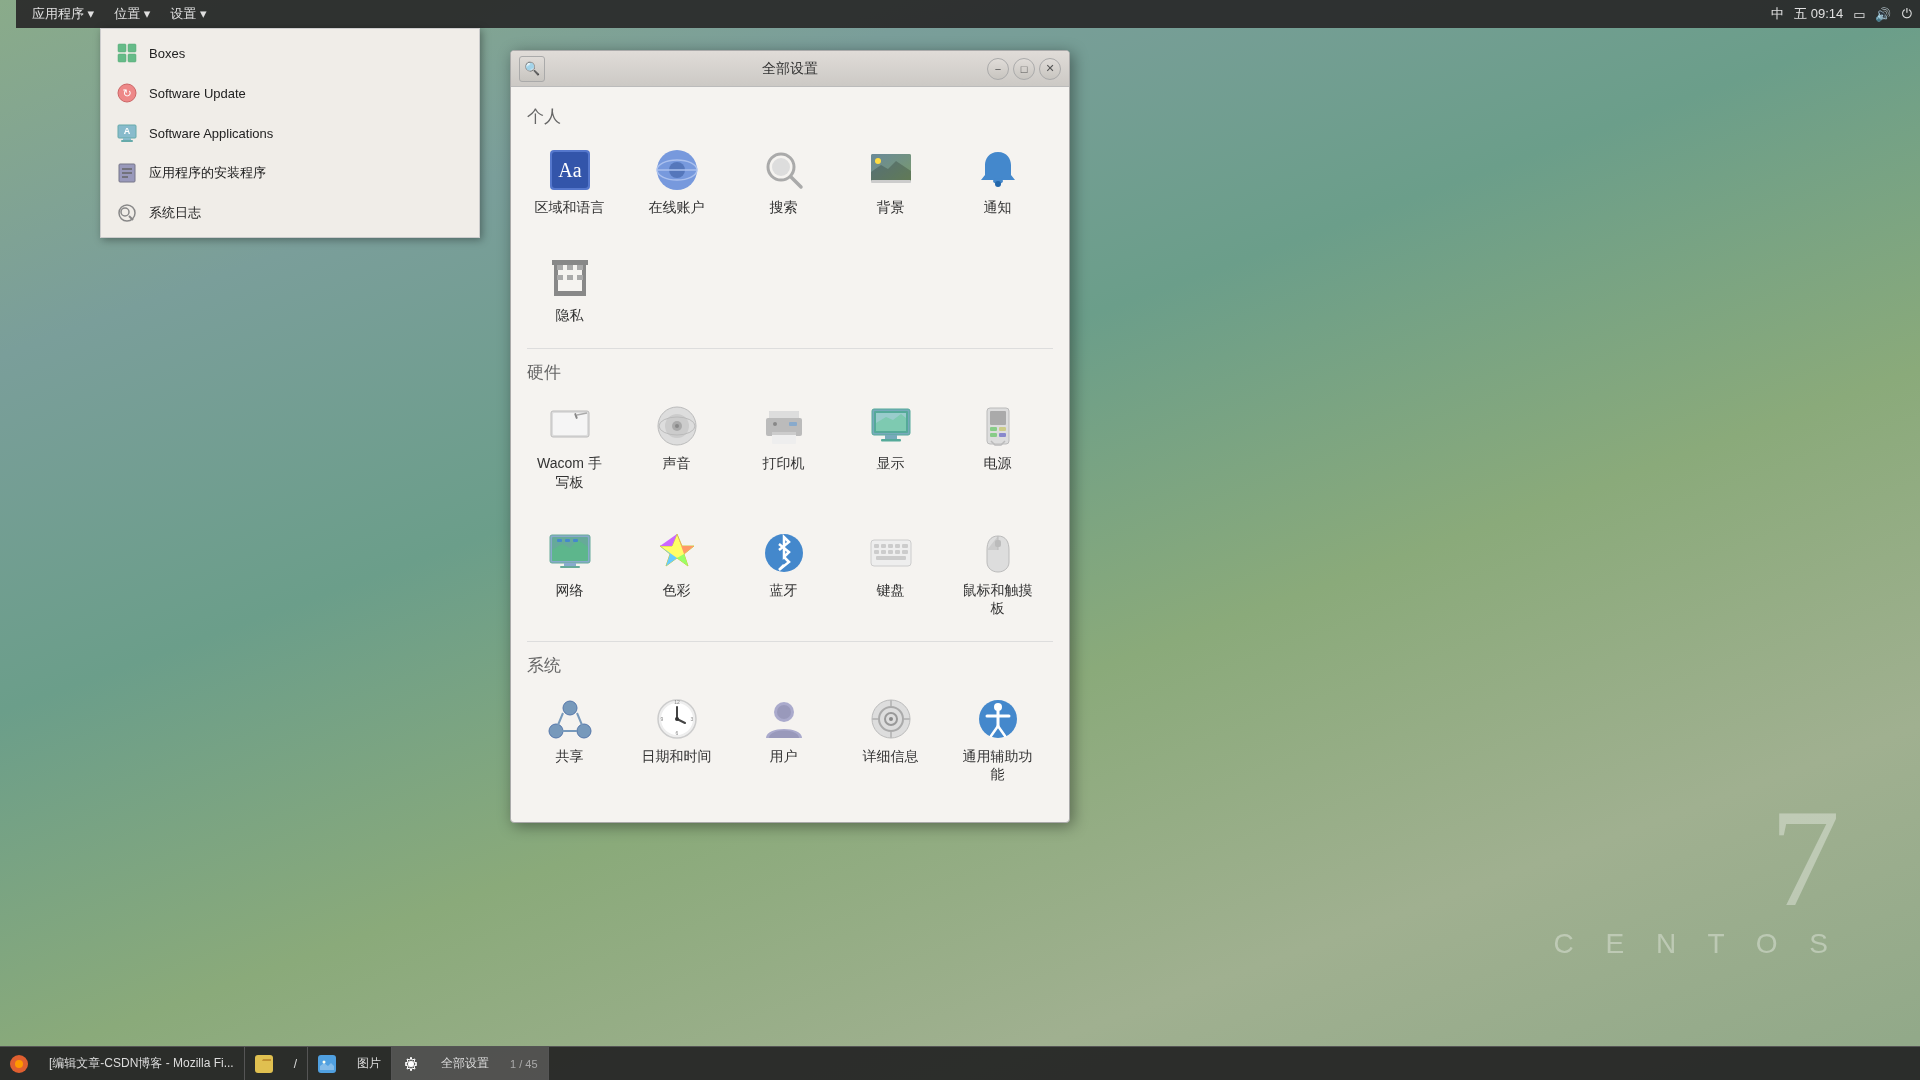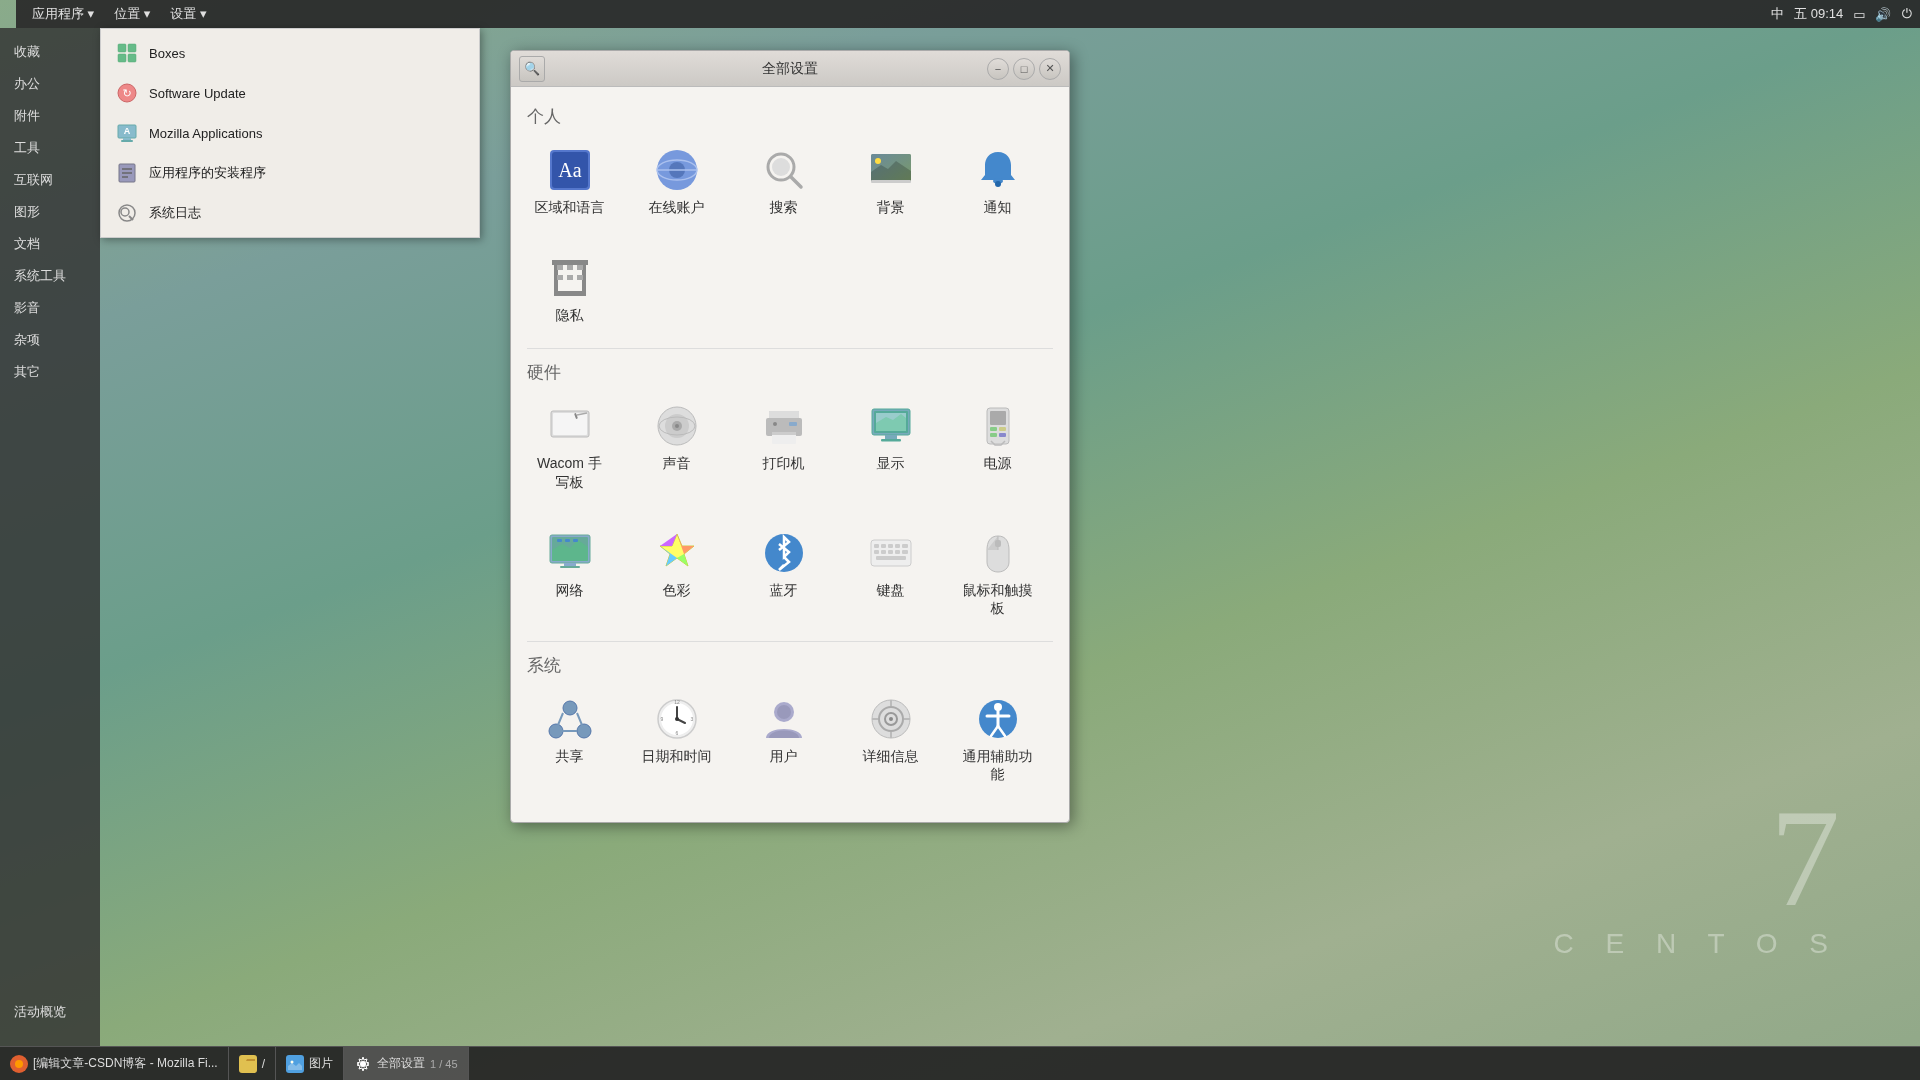--- a/index.html
+++ b/index.html
@@ -83,21 +83,21 @@
       height: 34px;
       background: rgba(35,35,35,0.93);
       display: flex;
       align-items: center;
       z-index: 100;
       border-top: 1px solid #555;
     }
     .taskbar-item {
       display: flex;
       align-items: center;
-      gap: 5px;
+      gap: 21px;
       padding: 4px 10px;
       color: #ddd;
       font-size: 12px;
       cursor: pointer;
       border-right: 1px solid #555;
       height: 100%;
     }
     .taskbar-item.active { background: rgba(255,255,255,0.18); }
     .taskbar-icon {
       width: 18px;
@@ -305,36 +305,20 @@
     </div>
     <div class="top-panel-right">
       <span>中</span>
       <span>五 09:14</span>
       <span>▭</span>
       <span>🔊</span>
       <span>⏻</span>
     </div>
   </div>
 
-  <div class="sidebar">
-    <div class="sidebar-item">收藏</div>
-    <div class="sidebar-item">办公</div>
-    <div class="sidebar-item">附件</div>
-    <div class="sidebar-item">工具</div>
-    <div class="sidebar-item">互联网</div>
-    <div class="sidebar-item">图形</div>
-    <div class="sidebar-item">文档</div>
-    <div class="sidebar-item">系统工具</div>
-    <div class="sidebar-item">影音</div>
-    <div class="sidebar-item">杂项</div>
-    <div class="sidebar-item">其它</div>
-    <div class="sidebar-bottom">
-      <div class="sidebar-item">活动概览</div>
-    </div>
-  </div>
 
   <div class="dropdown-menu">
     <div class="dropdown-item">
       <div class="dropdown-icon">
         <svg width="22" height="22" viewBox="0 0 22 22">
           <rect x="2" y="2" width="8" height="8" rx="1" fill="#6b8" stroke="#5a7" stroke-width="0.5"></rect>
           <rect x="12" y="2" width="8" height="8" rx="1" fill="#6b8" stroke="#5a7" stroke-width="0.5"></rect>
           <rect x="2" y="12" width="8" height="8" rx="1" fill="#6b8" stroke="#5a7" stroke-width="0.5"></rect>
           <rect x="12" y="12" width="8" height="8" rx="1" fill="#6b8" stroke="#5a7" stroke-width="0.5"></rect>
         </svg>
@@ -352,21 +336,21 @@
     </div>
     <div class="dropdown-item">
       <div class="dropdown-icon">
         <svg width="22" height="22" viewBox="0 0 22 22">
           <rect x="2" y="3" width="18" height="13" rx="1" fill="#8bc" stroke="#6aa" stroke-width="1"></rect>
           <rect x="7" y="16" width="8" height="3" fill="#8bc"></rect>
           <rect x="5" y="18" width="12" height="2" rx="1" fill="#6aa"></rect>
           <text x="11" y="12" text-anchor="middle" fill="white" font-size="9" font-weight="bold">A</text>
         </svg>
       </div>
-      <span>Mozilla Applications</span>
+      <span>Software Applications</span>
     </div>
     <div class="dropdown-item">
       <div class="dropdown-icon">
         <svg width="22" height="22" viewBox="0 0 22 22">
           <rect x="3" y="2" width="16" height="18" rx="1" fill="#99b" stroke="#778" stroke-width="1"></rect>
           <line x1="6" y1="7" x2="16" y2="7" stroke="#666" stroke-width="1.5"></line>
           <line x1="6" y1="11" x2="16" y2="11" stroke="#666" stroke-width="1.5"></line>
           <line x1="6" y1="15" x2="12" y2="15" stroke="#666" stroke-width="1.5"></line>
         </svg>
       </div>

